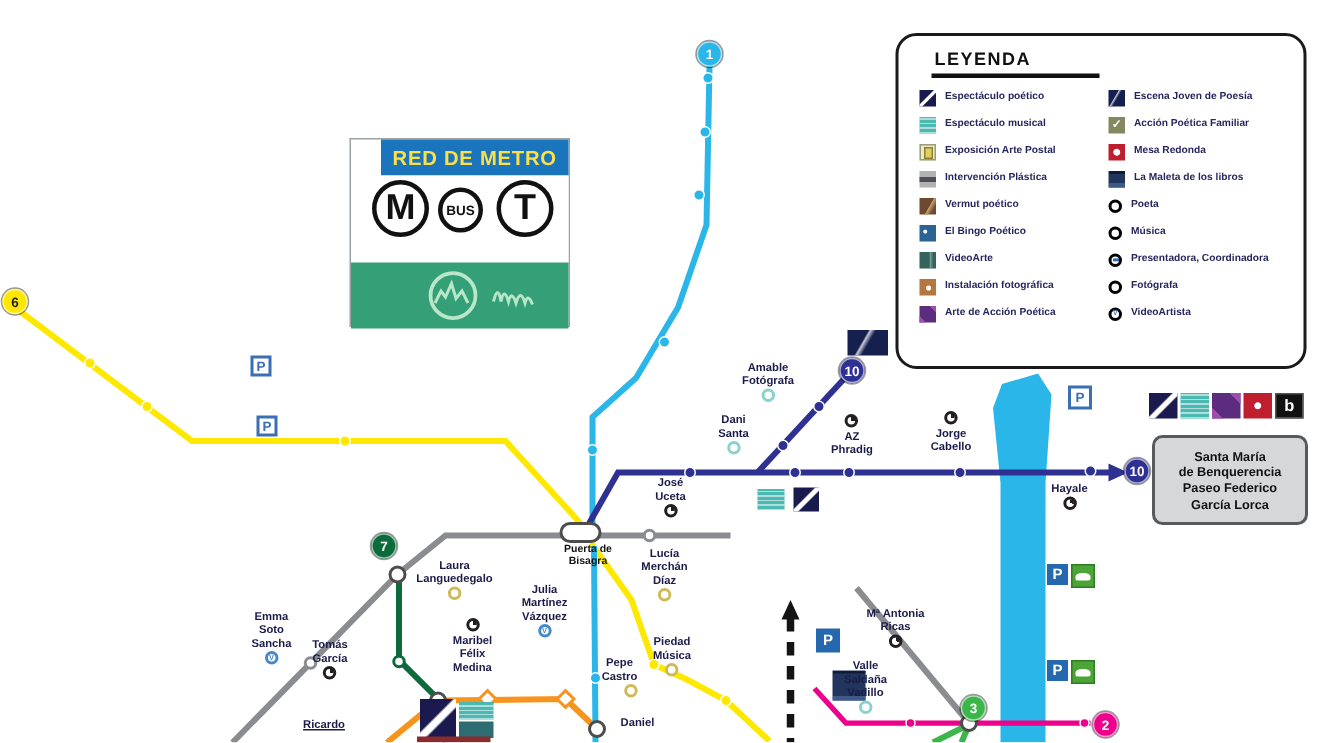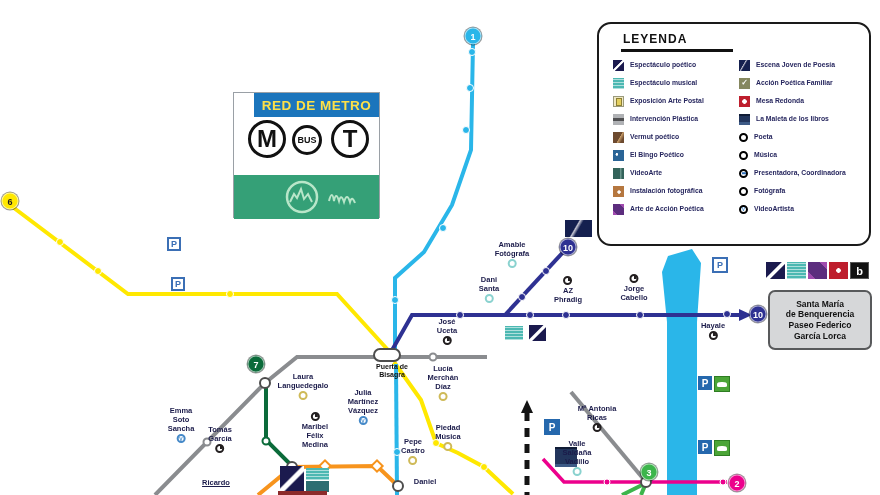--- a/index.html
+++ b/index.html
@@ -355,21 +355,21 @@
 Soto
 Sancha</span><span class="ri" data-icon="videoartista"></span></div>
       <div class="station" style="left: 220px; top: 425px;"><span class="st-name">Tomás
 García</span><span class="ri" data-icon="poeta"></span></div>
       <div class="station" style="left: 216px; top: 478px; text-decoration: underline;"><span class="st-name">Ricardo</span></div>
       <div class="station" style="left: 443px; top: 364px;"><span class="st-name">Lucía
 Merchán
 Díaz</span><span class="ri" data-icon="fotografa"></span></div>
       <div class="station" style="left: 448px; top: 423px;"><span class="st-name">Piedad
 Música</span><span class="ri" data-icon="fotografa"></span></div>
-      <div class="station" style="left: 413px; top: 437px;"><span class="st-name">Pepe
+      <div class="station" style="left: 413px; top: 437px; align-items: flex-end;"><span class="st-name">Pepe
 Castro</span><span class="ri" data-icon="fotografa"></span></div>
       <div class="station" style="left: 425px; top: 477px;"><span class="st-name">Daniel</span></div>
       <div class="station" style="left: 597px; top: 404px;"><span class="st-name">Mª Antonia
 Ricas</span><span class="ri" data-icon="poeta"></span></div>
       <div class="station" style="left: 577px; top: 439px;"><span class="st-name">Valle
 Saldaña
 Vadillo</span><span class="ri" data-icon="musica"></span></div>
       <div class="badge" style="left: 473px; top: 36px; background: rgb(42, 182, 233); color: rgb(255, 255, 255);">1</div>
       <div class="badge" style="left: 10px; top: 201px; background: rgb(255, 232, 0); color: rgb(35, 31, 32);">6</div>
       <div class="badge" style="left: 256px; top: 364px; background: rgb(11, 107, 58); color: rgb(255, 255, 255);">7</div>

